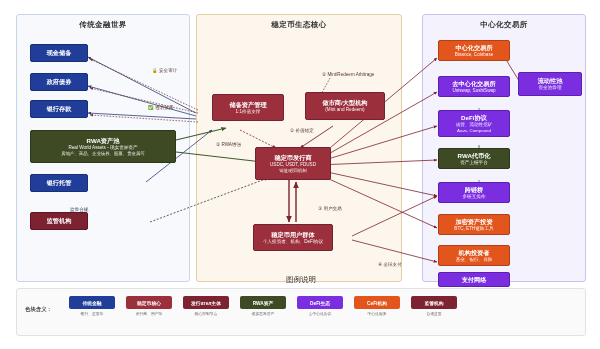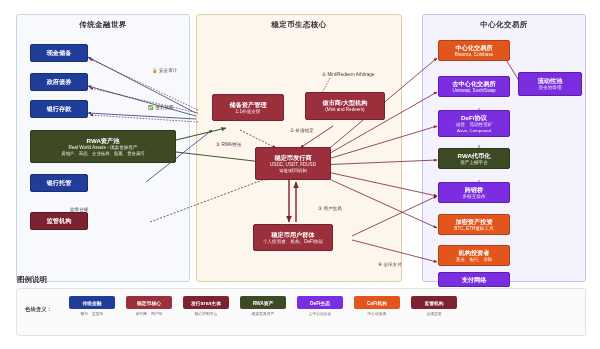--- a/index.html
+++ b/index.html
@@ -49,22 +49,22 @@
     background:transparent;
   }
   .elabel.dark{color:#3b3b4a;}
 
   
   #legend{
     position:absolute;left:16px;top:288px;width:568px;height:46px;
     background:#fafafa;border:1px solid #e2e2e2;border-radius:3px;
   }
   #legend-title{
-    position:absolute;left:0;right:0;top:-14px;
-    font-size:7.5px;font-weight:bold;color:#333;
+    position:absolute;left:0;right:0;top:-14px;text-align:center;
+    font-size:7.5px;font-weight:normal;color:#333;
   }
   #legend-label{
     position:absolute;left:8px;top:17px;font-size:5.4px;color:#444;font-weight:bold;
   }
   .lg-items{position:absolute;left:52px;top:7px;display:flex;gap:11px;}
   .lg-item{display:flex;flex-direction:column;align-items:center;width:46px;}
   .lg-chip{
     width:46px;height:13px;border-radius:2px;color:#fff;
     display:flex;align-items:center;justify-content:center;
     font-size:4.8px;font-weight:bold;

